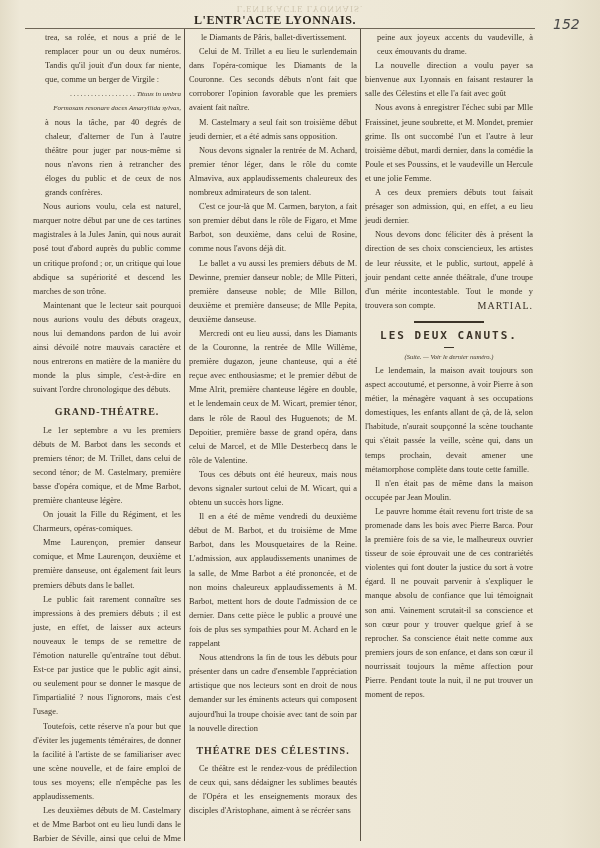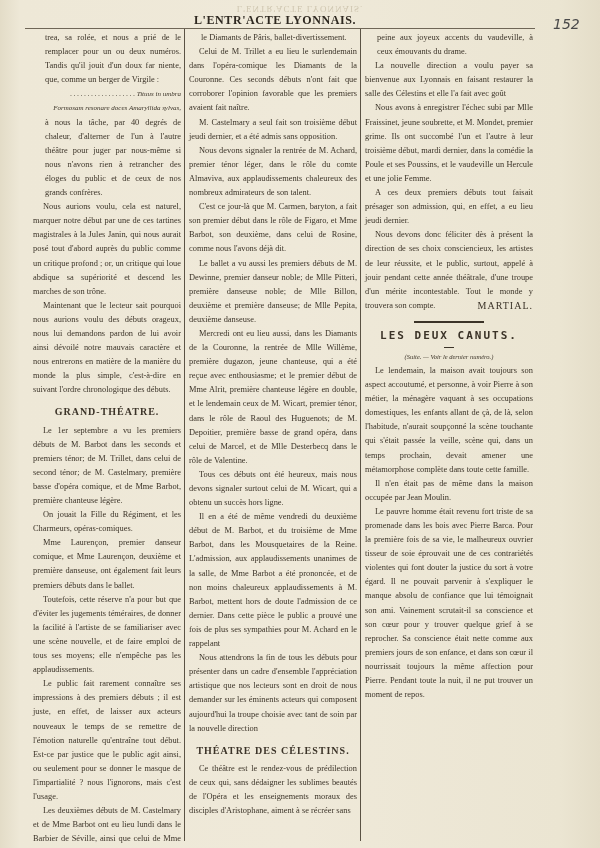--- a/index.html
+++ b/index.html
@@ -71,22 +71,22 @@
     <p class="noindent">trea, sa rolée, et nous a prié de le remplacer pour un ou deux numéros. Tandis qu'il jouit d'un doux far niente, que, comme un berger de Virgile :</p>
     <div class="verse-right">. . . . . . . . . . . . . . . . . . . Tituus in umbra</div>
     <div class="verse" style="text-align:right">Formosam resonare doces Amaryllida sylvas,</div>
     <p class="noindent">à nous la tâche, par 40 degrés de chaleur, d'alterner de l'un à l'autre théâtre pour juger par nous-même si nous n'avons rien à retrancher des éloges du public et de ceux de nos grands confrères.</p>
     <p>Nous aurions voulu, cela est naturel, marquer notre début par une de ces tartines magistrales à la Jules Janin, qui nous aurait posé tout d'abord auprès du public comme un critique profond ; or, un critique qui loue abdique sa supériorité et descend les marches de son trône.</p>
     <p>Maintenant que le lecteur sait pourquoi nous aurions voulu des débuts orageux, nous lui demandons pardon de lui avoir ainsi dévoilé notre mauvais caractère et nous entrerons en matière de la manière du monde la plus simple, c'est-à-dire en suivant l'ordre chronologique des débuts.</p>
     <div class="heading">GRAND-THÉATRE.</div>
     <p>Le 1er septembre a vu les premiers débuts de M. Barbot dans les seconds et premiers ténor; de M. Trillet, dans celui de second ténor; de M. Castelmary, première basse d'opéra comique, et de Mme Barbot, première chanteuse légère.</p>
     <p>On jouait la Fille du Régiment, et les Charmeurs, opéras-comiques.</p>
     <p>Mme Laurençon, premier danseur comique, et Mme Laurençon, deuxième et première danseuse, ont également fait leurs premiers débuts dans le ballet.</p>
+    <p>Le public fait rarement connaître ses impressions à des premiers débuts ; il est juste, en effet, de laisser aux acteurs nouveaux le temps de se remettre de l'émotion naturelle qu'entraîne tout début. Est-ce par justice que le public agit ainsi, ou seulement pour se donner le masque de l'impartialité ? nous l'ignorons, mais c'est l'usage.</p>
     <p>Toutefois, cette réserve n'a pour but que d'éviter les jugements téméraires, de donner la facilité à l'artiste de se familiariser avec une scène nouvelle, et de faire emploi de tous ses moyens; elle n'empêche pas les applaudissements.</p>
-    <p>Le public fait rarement connaître ses impressions à des premiers débuts ; il est juste, en effet, de laisser aux acteurs nouveaux le temps de se remettre de l'émotion naturelle qu'entraîne tout début. Est-ce par justice que le public agit ainsi, ou seulement pour se donner le masque de l'impartialité ? nous l'ignorons, mais c'est l'usage.</p>
     <p>Les deuxièmes débuts de M. Castelmary et de Mme Barbot ont eu lieu lundi dans le Barbier de Séville, ainsi que celui de Mme Laurençon dans</p>
   </div>
 
   <div class="col col2">
     <p class="noindent">le Diamants de Pâris, ballet-divertissement.</p>
     <p>Celui de M. Trillet a eu lieu le surlendemain dans l'opéra-comique les Diamants de la Couronne. Ces seconds débuts n'ont fait que corroborer l'opinion favorable que les premiers avaient fait naître.</p>
     <p>M. Castelmary a seul fait son troisième début jeudi dernier, et a été admis sans opposition.</p>
     <p>Nous devons signaler la rentrée de M. Achard, premier ténor léger, dans le rôle du comte Almaviva, aux applaudissements chaleureux des nombreux admirateurs de son talent.</p>
     <p>C'est ce jour-là que M. Carmen, baryton, a fait son premier début dans le rôle de Figaro, et Mme Barbot, son deuxième, dans celui de Rosine, comme nous l'avons déjà dit.</p>
     <p>Le ballet a vu aussi les premiers débuts de M. Dewinne, premier danseur noble; de Mlle Pitteri, première danseuse noble; de Mlle Billon, deuxième et première danseuse; de Mlle Pepita, deuxième danseuse.</p>

